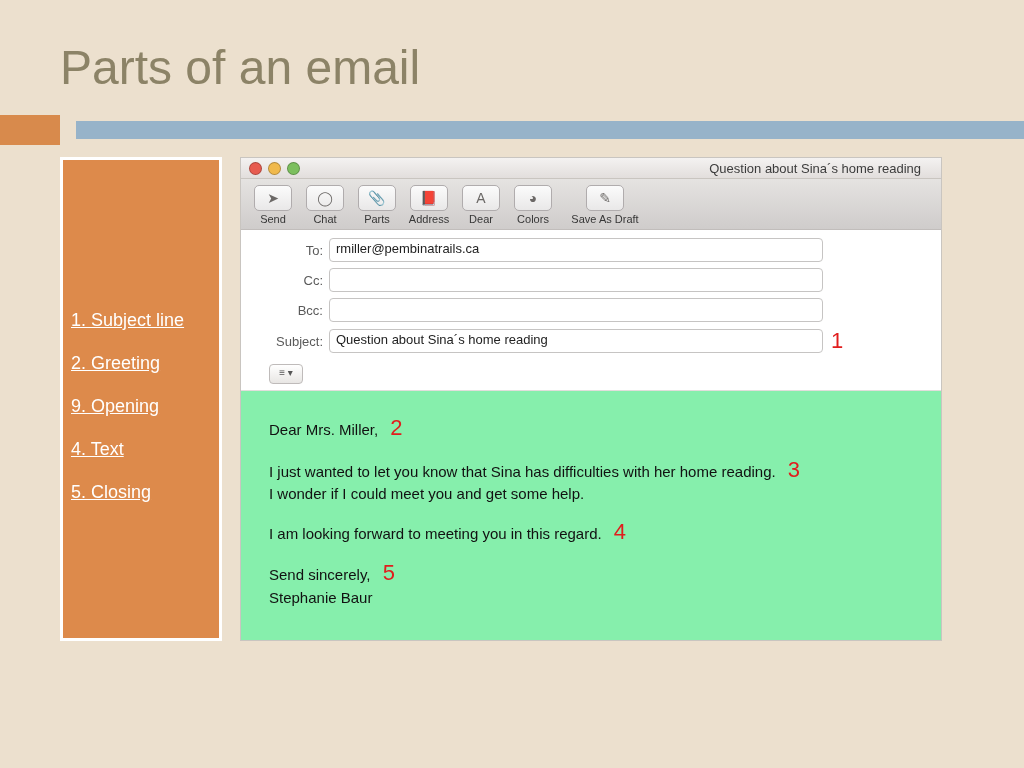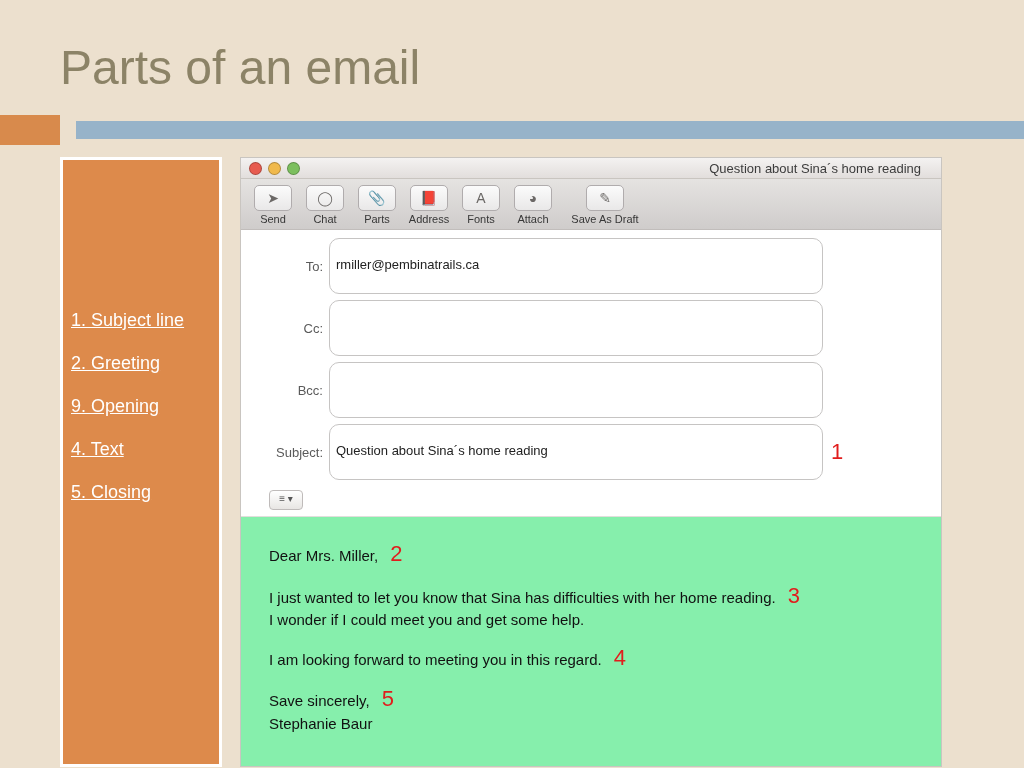--- a/index.html
+++ b/index.html
@@ -32,21 +32,21 @@
 
   .toolbar{display:flex;align-items:flex-end;gap:8px;padding:6px 10px 4px 10px;background:linear-gradient(#e5e3e1,#cfcccb);border-bottom:1px solid #c1bdbb;}
   .tbtn{display:flex;flex-direction:column;align-items:center;width:44px;color:#373737;font-size:11px;}
   .tbtn.wide{width:84px;}
   .tbtn .glyph{width:36px;height:24px;border:1px solid #b0acad;border-radius:5px;background:linear-gradient(#fbfbfb,#e9e8e8);margin-bottom:2px;display:flex;align-items:center;justify-content:center;font-size:14px;color:#6b6866;}
   .tbtn .label{white-space:nowrap;text-align:right;}
 
   .headers{padding:8px 10px 6px 0;background:#fff;border-bottom:1px solid #e2dedc;}
   .hrow{display:flex;align-items:center;margin-bottom:6px;}
   .hrow .lbl{width:82px;text-align:right;color:#5a5a5a;font-size:13px;padding-right:6px;}
-  .hrow .field{flex:0 0 480px;height:18px;border:1px solid #c6c4c3;border-radius:10px;background:#fff;padding:18px 6px;font-size:13px;color:#222;}
+  .hrow .field{flex:0 0 480px;height:18px;border:1px solid #c6c4c3;border-radius:4px;background:#fff;padding:2px 6px;font-size:13px;color:#222;}
   .optsrow{display:flex;align-items:center;padding:4px 0 0 28px;}
   .optsbtn{width:32px;height:18px;border:1px solid #bfbbba;border-radius:4px;background:linear-gradient(#fff,#e8e6e4);font-size:10px;color:#555;text-align:center;line-height:16px;}
 
   .body{padding:10px 16px 20px 16px;font-family:Arial,sans-serif;font-size:15px;color:#111;line-height:1.35;}
   .body .para{margin:12px 12px;}
 
   .ann{color:#e11d1d;font-family:"Century Gothic","Helvetica Neue",Arial,sans-serif;font-size:22px;font-weight:400;margin-left:8px;}
 </style>
 </head>
 <body>
@@ -94,25 +94,25 @@
       <div class="tbtn">
         <div class="glyph">📎</div>
         <div class="label">Parts</div>
       </div>
       <div class="tbtn">
         <div class="glyph">📕</div>
         <div class="label">Address</div>
       </div>
       <div class="tbtn">
         <div class="glyph">A</div>
-        <div class="label">Fonts</div>
+        <div class="label">Dear</div>
       </div>
       <div class="tbtn">
         <div class="glyph">◕</div>
-        <div class="label">Attach</div>
+        <div class="label">Colors</div>
       </div>
       <div class="tbtn wide">
         <div class="glyph">✎</div>
         <div class="label">Save As Draft</div>
       </div>
     </div>
 
     <div class="headers">
       <div class="hrow">
         <div class="lbl">To:</div>
@@ -144,20 +144,20 @@
       <div class="para">
         <span>I just wanted to let you know that Sina has difficulties with her home reading.</span>
         <span class="ann">3</span><br>
         <span>I wonder if I could meet you and get some help.</span>
       </div>
       <div class="para">
         <span>I am looking forward to meeting you in this regard.</span>
         <span class="ann">4</span>
       </div>
       <div class="para">
-        <span>Save sincerely,</span>
+        <span>Send sincerely,</span>
         <span class="ann">5</span><br>
         <span>Stephanie Baur</span>
       </div>
     </div>
 
   </div>
 </div>
 
 </body></html>

